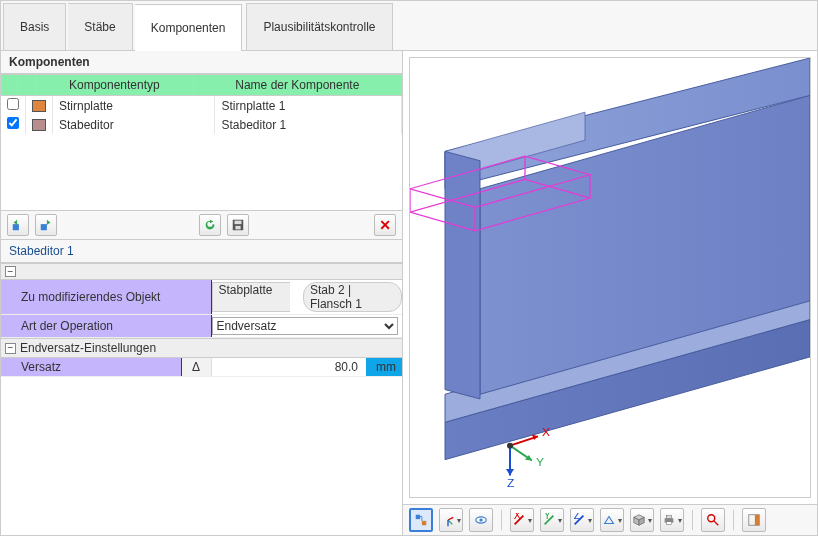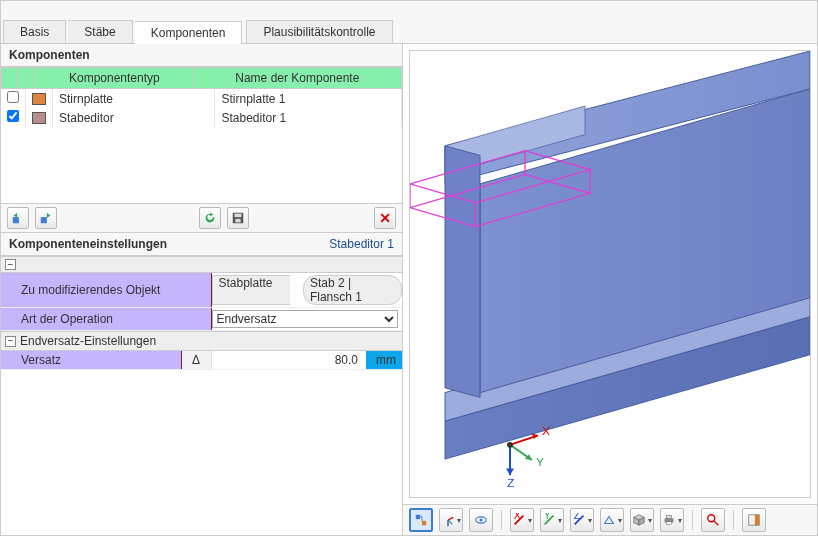--- a/index.html
+++ b/index.html
@@ -1,20 +1,20 @@
 <!DOCTYPE html>
 <html><head>
 <meta charset="utf-8">
 <style>
   * { box-sizing: border-box; margin: 0; padding: 0; font-family: "Segoe UI", Tahoma, sans-serif; font-size: 12px; color: #333; }
   body { background: #fff; }
   .app { width: 818px; height: 536px; display: flex; flex-direction: column; border: 1px solid #ccc; }
   
   .tabs { display: flex; background: #f7f7f7; border-bottom: 1px solid #ccc; }
-  .tab { padding: 4px 16px; border: 1px solid #ccc; border-bottom: none; background: #eee; margin-right: 2px; margin-top: 19px; margin-left: 2px; cursor: default; }
+  .tab { padding: 16px 16px; border: 1px solid #ccc; border-bottom: none; background: #eee; margin-right: 2px; margin-top: 2px; margin-left: 2px; cursor: default; }
   .tab.active { background: #fff; position: relative; top: 1px; }
   .tab.grouped { border-left: none; margin-left: 0; }
   
   .main { flex: 1 1 auto; display: flex; min-height: 0; }
   .left-pane { width: 402px; display: flex; flex-direction: column; border-right: 1px solid #ccc; }
   .right-pane { flex: 1 1 auto; display: flex; flex-direction: column; background: #fff; position: relative; }
   
   .section-header { background: #f7f7f7; padding: 4px 8px; color: #1a4d8f; font-weight: 600; border-bottom: 1px solid #ccc; display: flex; justify-content: space-between; align-items: center; }
   .section-header .sub { color: #1a4d8f; font-weight: 400; }
   
@@ -135,21 +135,20 @@
               <rect x="5" y="9" width="6" height="4" fill="#ddd"></rect>
             </svg>
         </div>
         <div class="spacer"></div>
         <div class="tbtn">
             <span class="red">✕</span>
           </div>
       </div>
 
       <div class="section-header">
-        <span>Komponenteneinstellungen</span>
         <span class="sub">Stabeditor 1</span>
       </div>
 
       <div class="prop-group-header">
         <span class="toggler">−</span>
       </div>
       <table class="props">
         <tbody>
             <tr>
           <td class="label">Zu modifizierendes Objekt</td>

